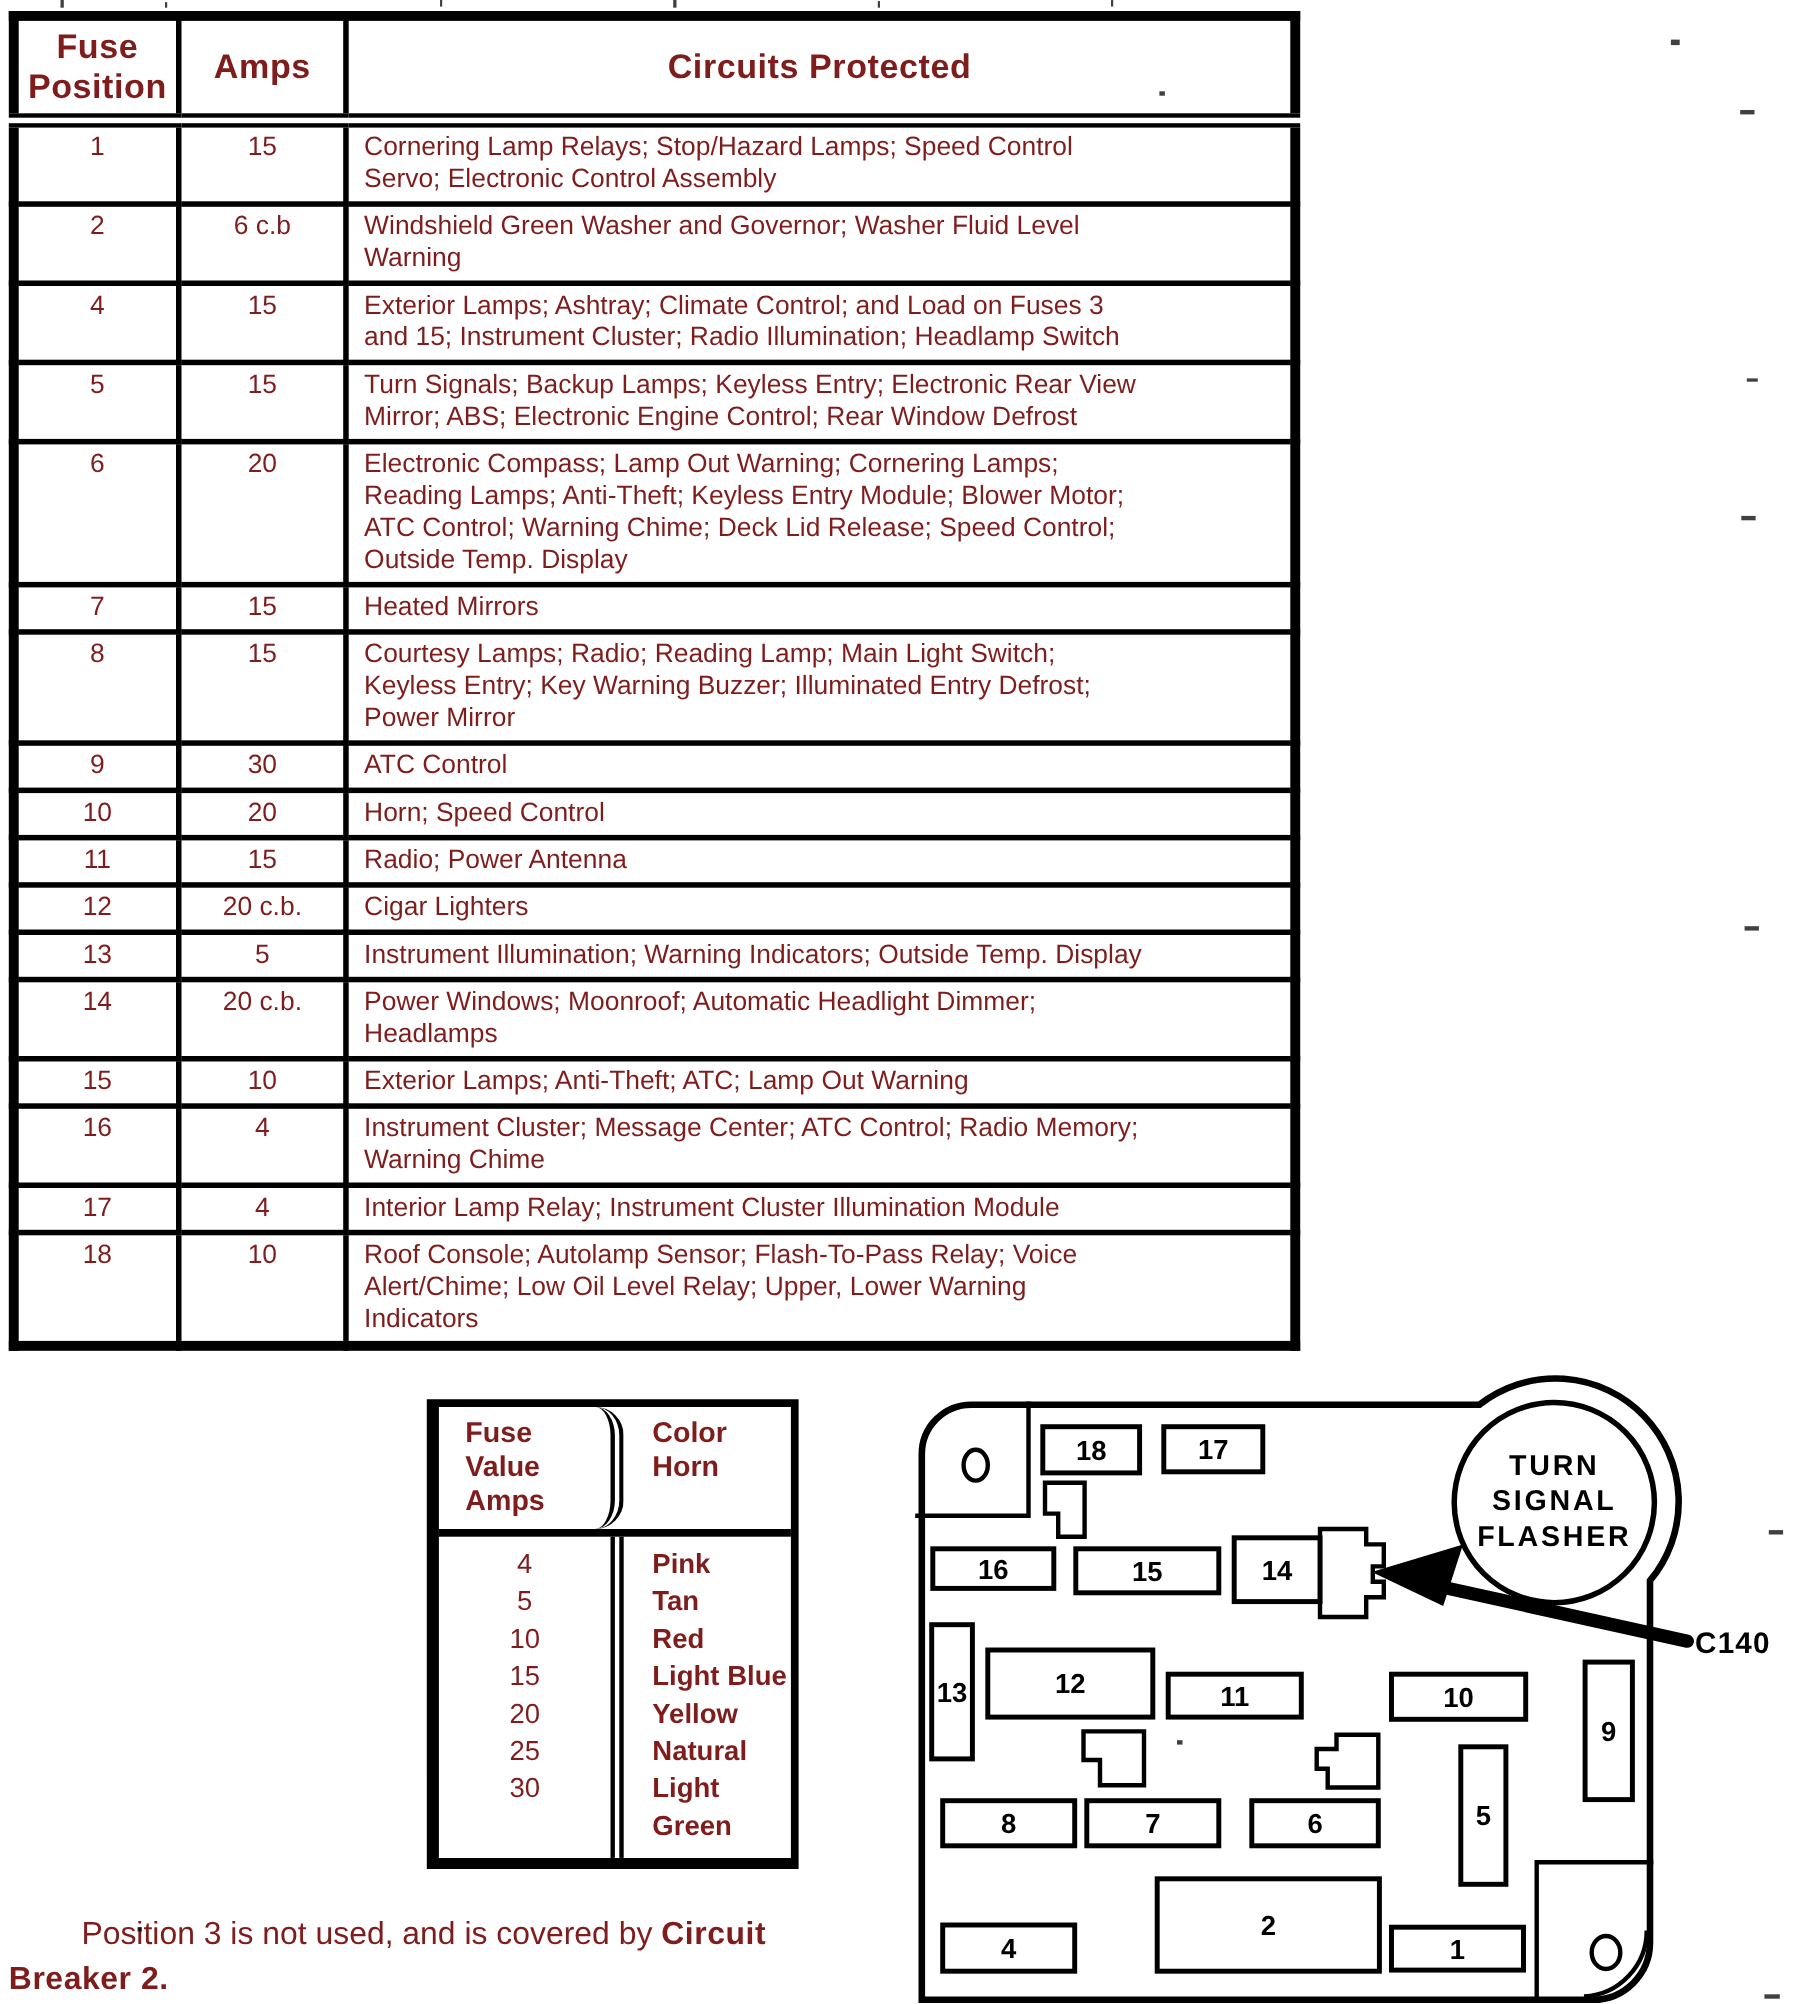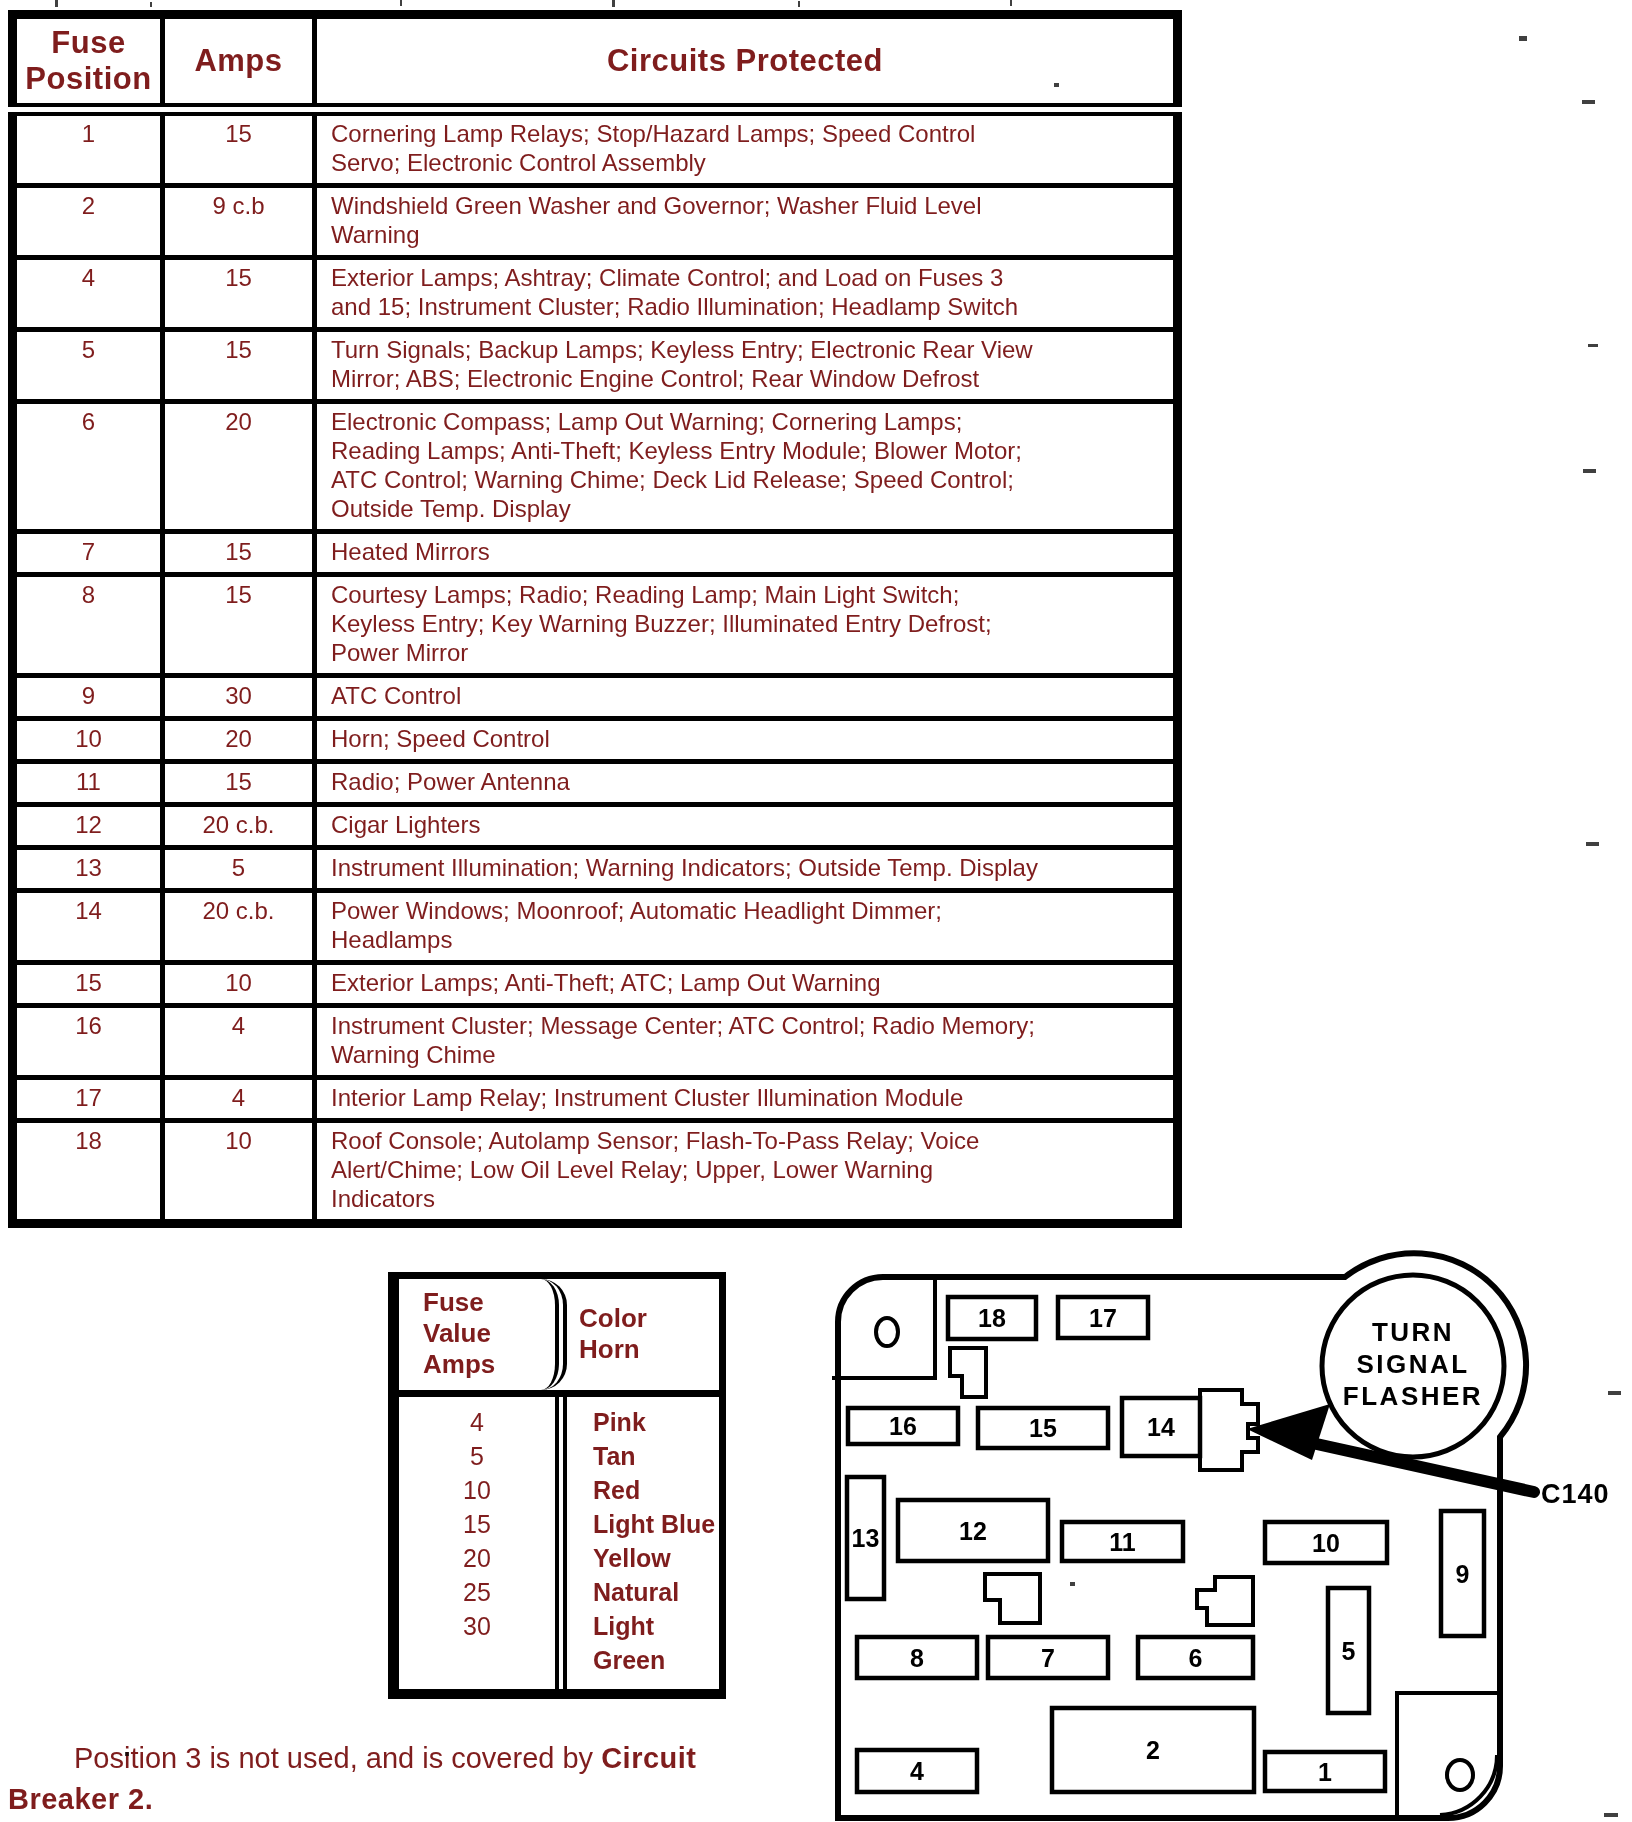--- a/index.html
+++ b/index.html
@@ -23,21 +23,21 @@
   
   .color-table{position:absolute;left:388px;top:1272px;width:320px;
       border:7px solid #000;border-left-width:11px;border-bottom-width:10px;
       display:flex;flex-direction:column;}
   .ct-row{display:flex;flex-direction:row;}
   .ct-col1{width:168px;border-right:12px double #000;box-sizing:border-box;}
   .ct-col2{flex:1;font-weight:bold;}
   .ct-head .ct-col1,.ct-head .ct-col2{font-weight:bold;font-size:26px;line-height:31px;
       padding:8px 0 10px 0;}
   .ct-head .ct-col1{text-align:left;padding-left:24px;border-radius:26px;}
-  .ct-head .ct-col2{text-align:left;padding-left:12px;display:flex;flex-direction:column;justify-content:center;}
+  .ct-head .ct-col2{text-align:left;padding-left:26px;display:flex;flex-direction:column;justify-content:flex-start;}
   .ct-head{border-bottom:7px solid #000;}
   .ct-body .ct-col1{text-align:center;font-size:25px;line-height:34px;padding:8px 0 12px 0;}
   .ct-body .ct-col2{font-size:25px;line-height:34px;padding:8px 0 12px 26px;}
 
   
   .note{position:absolute;left:8px;top:1738px;width:772px;font-size:29px;line-height:41px;
         text-indent:66px;}
   .note b{letter-spacing:.5px;}
 
   
@@ -67,21 +67,21 @@
         </tr>
       </thead>
       <tbody id="fuse-rows">
           <tr>
             <td class="pos">1</td>
             <td class="amps">15</td>
             <td class="circ">Cornering Lamp Relays; Stop/Hazard Lamps; Speed Control Servo; Electronic Control Assembly</td>
           </tr>
           <tr>
             <td class="pos">2</td>
-            <td class="amps">9 c.b</td>
+            <td class="amps">6 c.b</td>
             <td class="circ">Windshield Green Washer and Governor; Washer Fluid Level Warning</td>
           </tr>
           <tr>
             <td class="pos">4</td>
             <td class="amps">15</td>
             <td class="circ">Exterior Lamps; Ashtray; Climate Control; and Load on Fuses 3 and 15; Instrument Cluster; Radio Illumination; Headlamp Switch</td>
           </tr>
           <tr>
             <td class="pos">5</td>
             <td class="amps">15</td>

